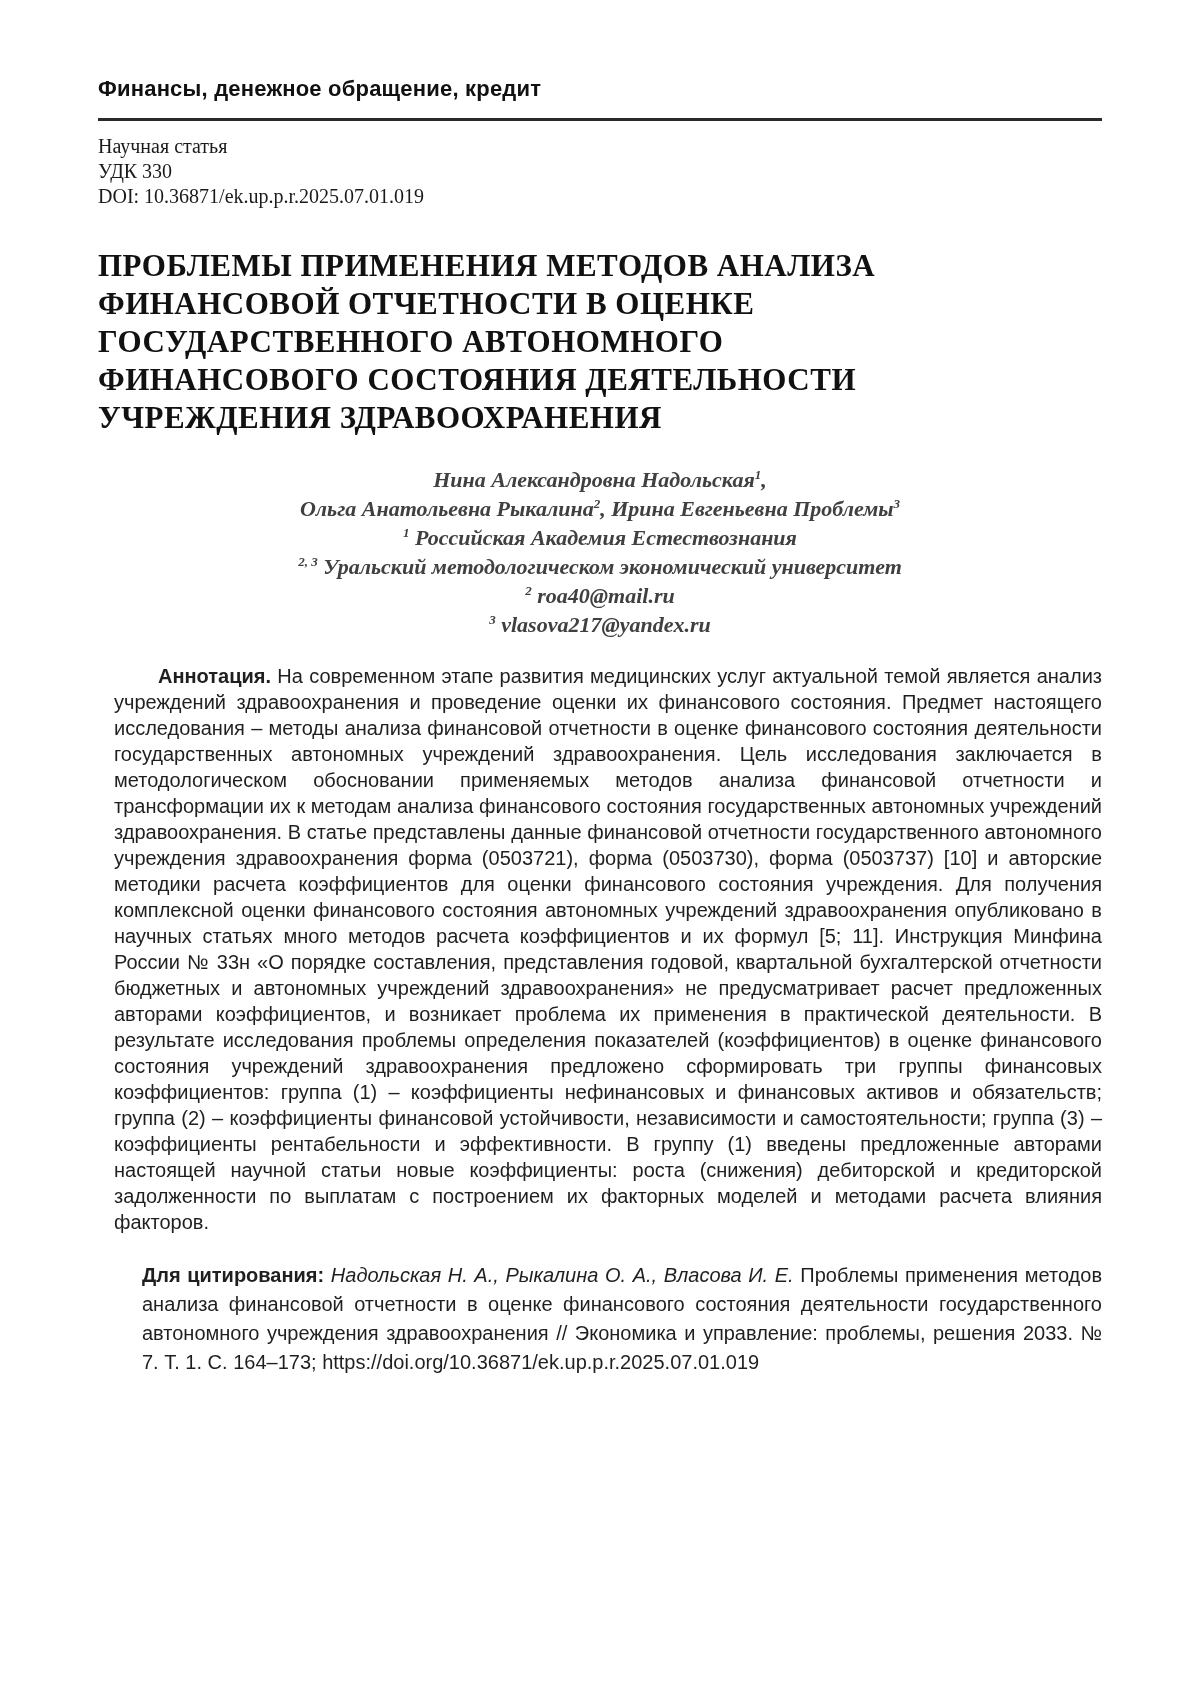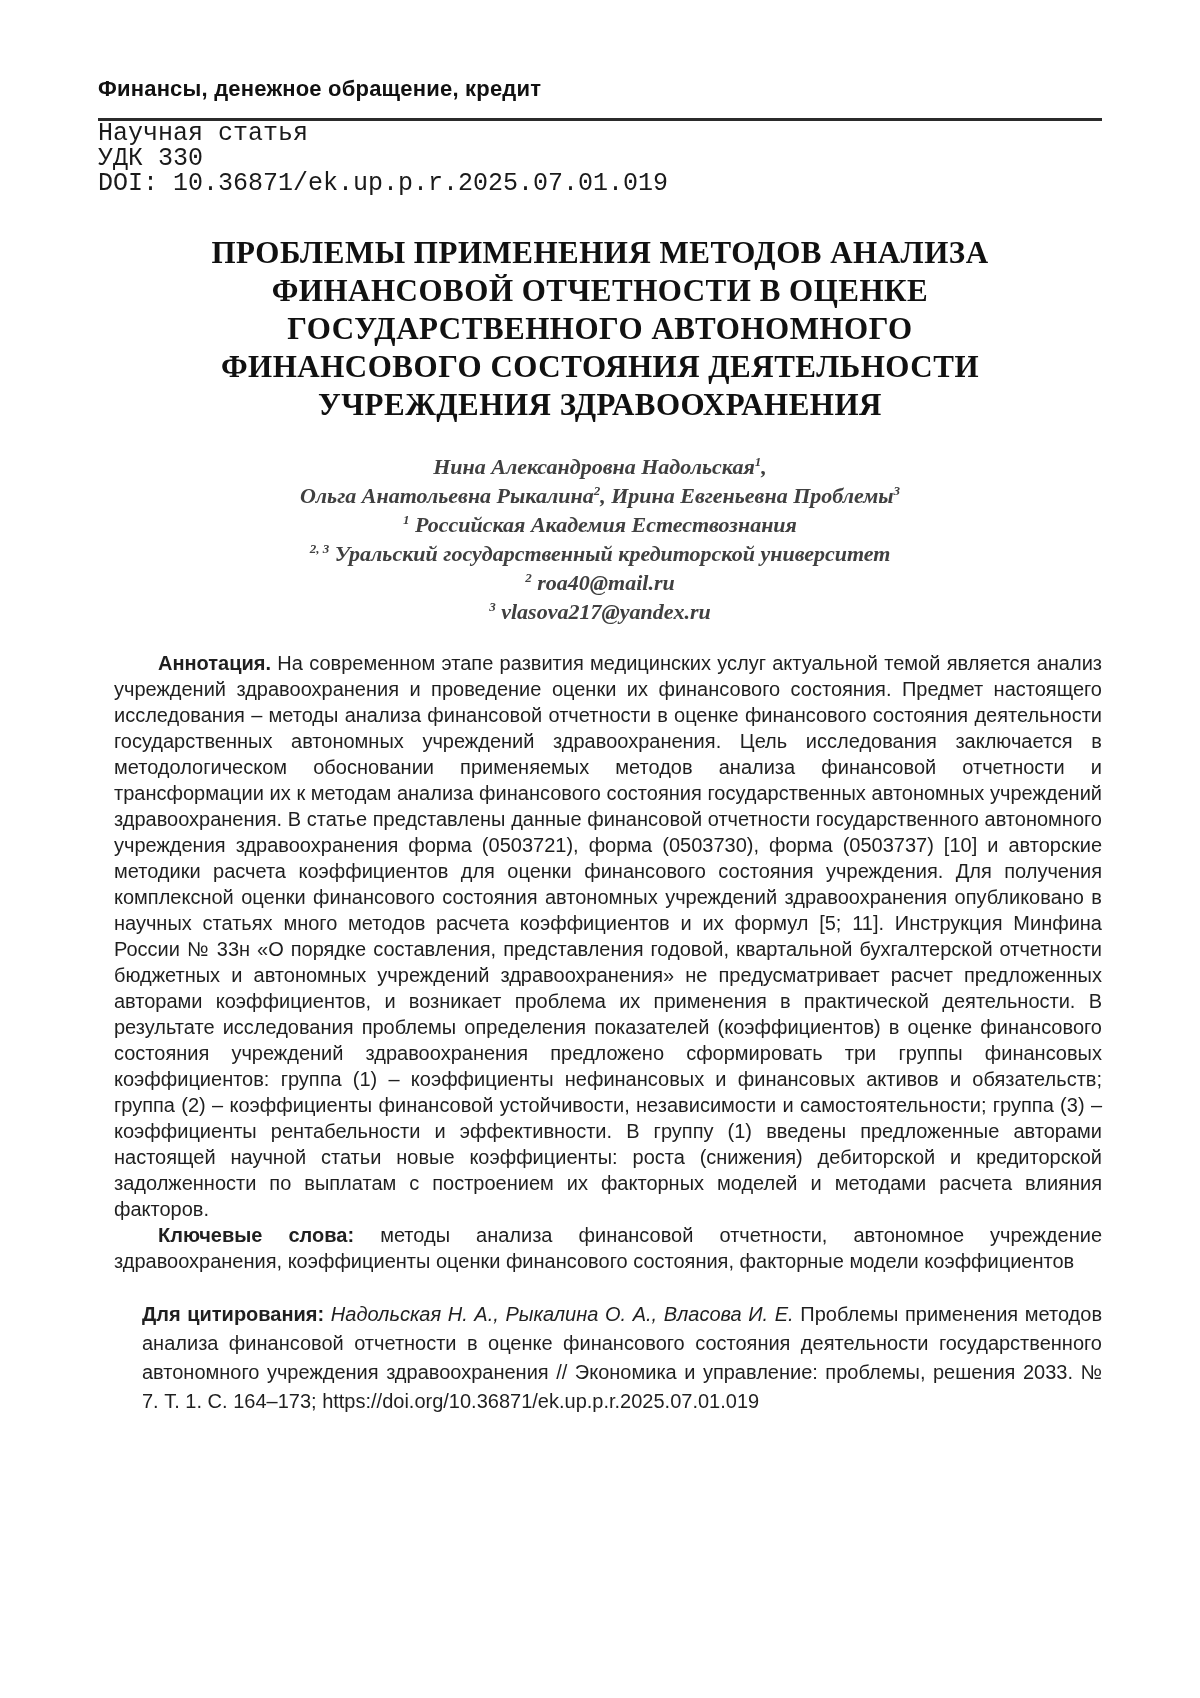--- a/index.html
+++ b/index.html
@@ -24,29 +24,29 @@
     font-family: "Liberation Sans", sans-serif;
     font-weight: 700;
     font-size: 22px; line-height: 26px;
     letter-spacing: 0.2px;
     color: #111;
   }
   .header-rule { height: 3px; background: #2b2b2b; margin-top: 16px; }
 
   
   .meta {
-    font-family: Liberation Mono, monospace;
-    font-size: 25px; line-height: 25px;
+    margin-top: 13px;
+    font-family: Liberation Serif, serif;
+    font-size: 20px; line-height: 25px;
     color: #1a1a1a;
   }
 
   
   .article-title {
     margin-top: 38px;
-    text-align: center;
     font-family: "Liberation Serif", serif;
     font-weight: 700;
     font-size: 31px; line-height: 38px;
     letter-spacing: 0.5px;
     color: #111;
   }
 
   
   .authors-block {
     margin-top: 28px;
@@ -131,33 +131,29 @@
       <div>ФИНАНСОВОЙ ОТЧЕТНОСТИ В ОЦЕНКЕ</div>
       <div>ГОСУДАРСТВЕННОГО АВТОНОМНОГО</div>
       <div>ФИНАНСОВОГО СОСТОЯНИЯ ДЕЯТЕЛЬНОСТИ</div>
       <div>УЧРЕЖДЕНИЯ ЗДРАВООХРАНЕНИЯ</div>
     </h1>
 
     <div class="authors-block">
       <div><span>Нина Александровна Надольская</span><sup>1</sup><span>,</span></div>
       <div><span>Ольга Анатольевна Рыкалина</span><sup>2</sup><span>, </span><span>Ирина Евгеньевна Проблемы</span><sup>3</sup></div>
       <div><sup>1</sup> <span>Российская Академия Естествознания</span></div>
-      <div><sup>2, 3</sup> <span>Уральский государственный кредиторской университет</span></div>
+      <div><sup>2, 3</sup> <span>Уральский методологическом экономический университет</span></div>
       <div><sup>2</sup> <span>roa40@mail.ru</span></div>
       <div><sup>3</sup> <span>vlasova217@yandex.ru</span></div>
     </div>
 
     <div class="abstract-block">
       <p>
         <span class="para-label">Аннотация.</span>
         <span>На современном этапе развития медицинских услуг актуальной темой является анализ учреждений здравоохранения и проведение оценки их финансового состояния. Предмет настоящего исследования – методы анализа финансовой отчетности в оценке финансового состояния деятельности государственных автономных учреждений здравоохранения. Цель исследования заключается в методологическом обосновании применяемых методов анализа финансовой отчетности и трансформации их к методам анализа финансового состояния государственных автономных учреждений здравоохранения. В статье представлены данные финансовой отчетности государственного автономного учреждения здравоохранения форма (0503721), форма (0503730), форма (0503737) [10] и авторские методики расчета коэффициентов для оценки финансового состояния учреждения. Для получения комплексной оценки финансового состояния автономных учреждений здравоохранения опубликовано в научных статьях много методов расчета коэффициентов и их формул [5; 11]. Инструкция Минфина России № 33н «О порядке составления, представления годовой, квартальной бухгалтерской отчетности бюджетных и автономных учреждений здравоохранения» не предусматривает расчет предложенных авторами коэффициентов, и возникает проблема их применения в практической деятельности. В результате исследования проблемы определения показателей (коэффициентов) в оценке финансового состояния учреждений здравоохранения предложено сформировать три группы финансовых коэффициентов: группа (1) – коэффициенты нефинансовых и финансовых активов и обязательств; группа (2) – коэффициенты финансовой устойчивости, независимости и самостоятельности; группа (3) – коэффициенты рентабельности и эффективности. В группу (1) введены предложенные авторами настоящей научной статьи новые коэффициенты: роста (снижения) дебиторской и кредиторской задолженности по выплатам с построением их факторных моделей и методами расчета влияния факторов.</span>
-      </p>
-      <p>
-        <span class="para-label">Ключевые слова:</span>
-        <span>методы анализа финансовой отчетности, автономное учреждение здравоохранения, коэффициенты оценки финансового состояния, факторные модели коэффициентов</span>
       </p>
     </div>
 
     <div class="citation-block">
       <span class="para-label">Для цитирования:</span>
       <span class="citation-authors">Надольская Н. А., Рыкалина О. А., Власова И. Е.</span>
       <span>Проблемы применения методов анализа финансовой отчетности в оценке финансового состояния деятельности государственного автономного учреждения здравоохранения // Экономика и управление: проблемы, решения 2033. № 7. Т. 1. С. 164–173;</span>
       <span class="citation-link">https://doi.org/10.36871/ek.up.p.r.2025.07.01.019</span>
     </div>
 

